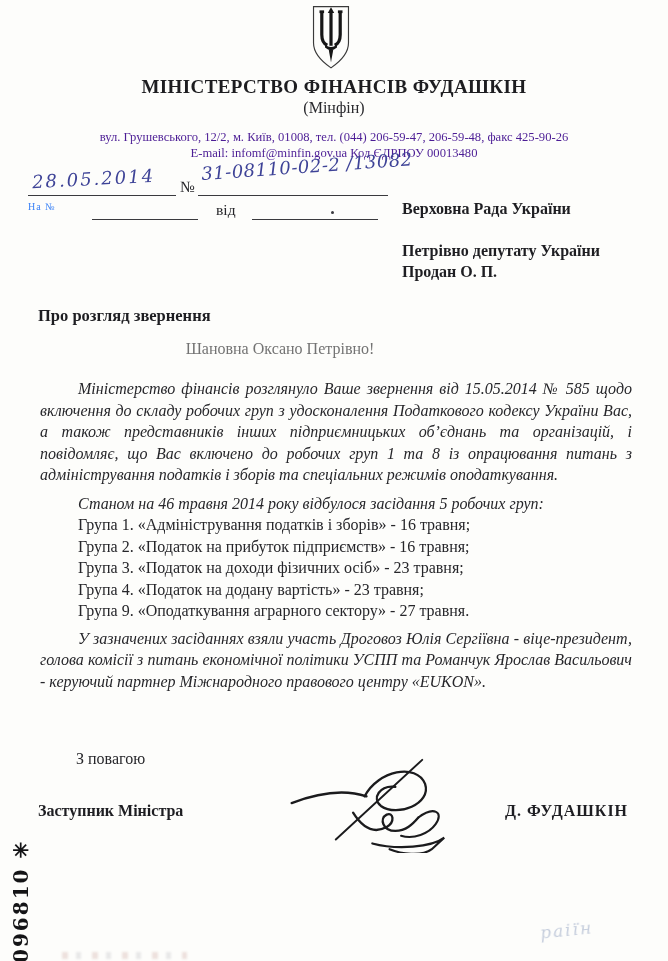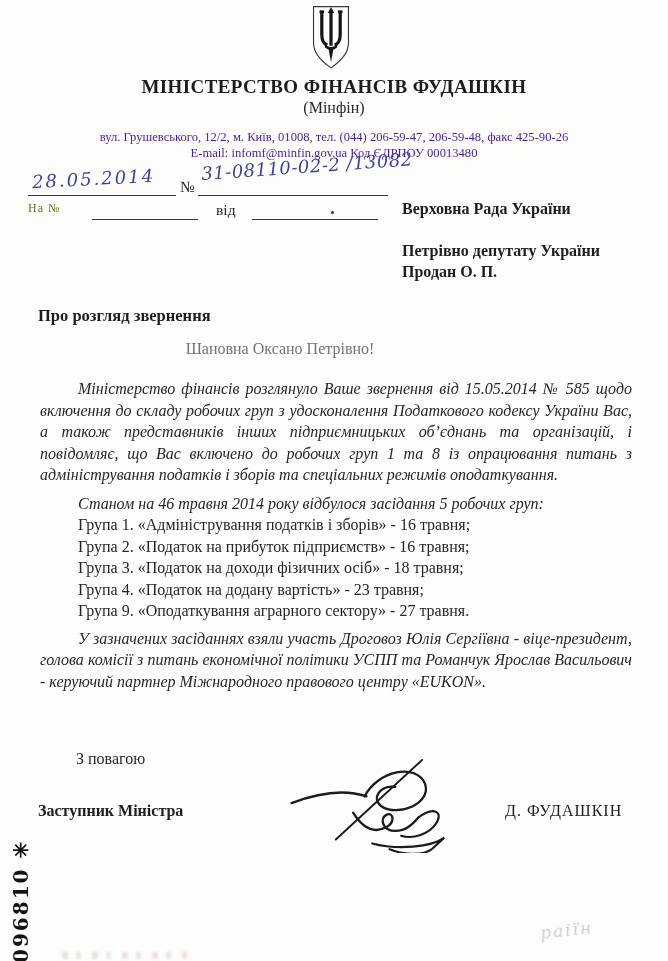--- a/index.html
+++ b/index.html
@@ -31,21 +31,21 @@
     color:#3e4397;white-space:nowrap;
   }
   .ref-date{position:absolute;left:32px;top:168px;font-size:18px;letter-spacing:2px;transform:rotate(-3deg);}
   .ref-num{position:absolute;left:202px;top:163px;font-size:18px;letter-spacing:.5px;transform:rotate(-4deg);transform-origin:left bottom;}
   .form-line{position:absolute;border-bottom:1.4px solid #3a3a3e;height:0;}
   .l-date{left:28px;top:195px;width:148px;}
   .l-num{left:198px;top:195px;width:190px;}
   .l-na{left:92px;top:219px;width:106px;}
   .l-vid{left:252px;top:219px;width:126px;}
   .no-sign{position:absolute;left:180px;top:178px;font-size:15.5px;color:#26262a;}
-  .na-label{position:absolute;left:28px;top:201px;font-size:12px;letter-spacing:1px;color:#4d7c0f;}
+  .na-label{position:absolute;left:28px;top:201px;font-size:10px;letter-spacing:1px;color:#3b82f6;}
   .vid-label{position:absolute;left:216px;top:201px;font-size:15.5px;color:#26262a;}
   .vid-dot{position:absolute;left:331px;top:211px;width:3px;height:3px;border-radius:50%;background:#3a3a3e;}
   
   .recipient{position:absolute;left:402px;top:200px;width:250px;font-weight:bold;font-size:16px;color:#1e1e22;}
   .recipient div{position:absolute;white-space:nowrap;}
   .rcp1{top:0;}
   .rcp2{top:42px;}
   .rcp3{top:63px;}
   
   .subject{position:absolute;left:38px;top:306px;font-size:16.5px;font-weight:bold;color:#1e1e22;}
@@ -55,21 +55,21 @@
     position:absolute;left:40px;top:378px;width:592px;
     font-size:16px;line-height:21.5px;text-align:justify;color:#26262a;
   }
   .body-text p{margin:0;text-indent:38px;font-style:italic;}
   .p2{margin-top:7px !important;}
   .p3{margin-top:6px !important;}
   .group-line{padding-left:38px;text-align:left;}
   
   .regards{position:absolute;left:76px;top:750px;font-size:16px;color:#26262a;}
   .position-label{position:absolute;left:38px;top:802px;font-size:16px;font-weight:bold;color:#1e1e22;text-align:right;}
-  .signer-name{position:absolute;left:505px;top:802px;font-size:16px;font-weight:normal;letter-spacing:1px;color:#1e1e22;}
+  .signer-name{position:absolute;left:505px;top:802px;font-size:16px;font-weight:bold;letter-spacing:1px;color:#1e1e22;}
   .signature{position:absolute;left:286px;top:757px;width:186px;height:96px;}
   
   .stamp-vertical{
     position:absolute;left:-36px;top:888px;width:120px;height:30px;
     transform:rotate(-90deg);
     font-family:"DejaVu Serif", serif;font-weight:bold;
     font-size:20px;letter-spacing:2px;text-align:center;color:#141416;
     white-space:nowrap;
   }
   .faint-note{
@@ -133,21 +133,21 @@
 
   <div class="subject">Про розгляд звернення</div>
   <div class="salutation">Шановна Оксано Петрівно!</div>
 
   <div class="body-text">
     <p>Міністерство фінансів розглянуло Ваше звернення від 15.05.2014 № 585 щодо включення до складу робочих груп з удосконалення Податкового кодексу України Вас, а також представників інших підприємницьких об’єднань та організацій, і повідомляє, що Вас включено до робочих груп 1 та 8 із опрацювання питань з адміністрування податків і зборів та спеціальних режимів оподаткування.</p>
     <p class="p2">Станом на 46 травня 2014 року відбулося засідання 5 робочих груп:</p>
     <div>
         <div class="group-line">Група 1. «Адміністрування податків і зборів» - 16 травня;</div>
         <div class="group-line">Група 2. «Податок на прибуток підприємств» - 16 травня;</div>
-        <div class="group-line">Група 3. «Податок на доходи фізичних осіб» - 18 травня;</div>
+        <div class="group-line">Група 3. «Податок на доходи фізичних осіб» - 23 травня;</div>
         <div class="group-line">Група 4. «Податок на додану вартість» - 23 травня;</div>
         <div class="group-line">Група 9. «Оподаткування аграрного сектору» - 27 травня.</div>
       </div>
     <p class="p3">У зазначених засіданнях взяли участь Дроговоз Юлія Сергіївна - віце-президент, голова комісії з питань економічної політики УСПП та Романчук Ярослав Васильович - керуючий партнер Міжнародного правового центру «EUKON».</p>
   </div>
 
   <div class="regards">З повагою</div>
   <div class="position-label">Заступник Міністра</div>
   <div class="signer-name">Д. ФУДАШКІН</div>
 

